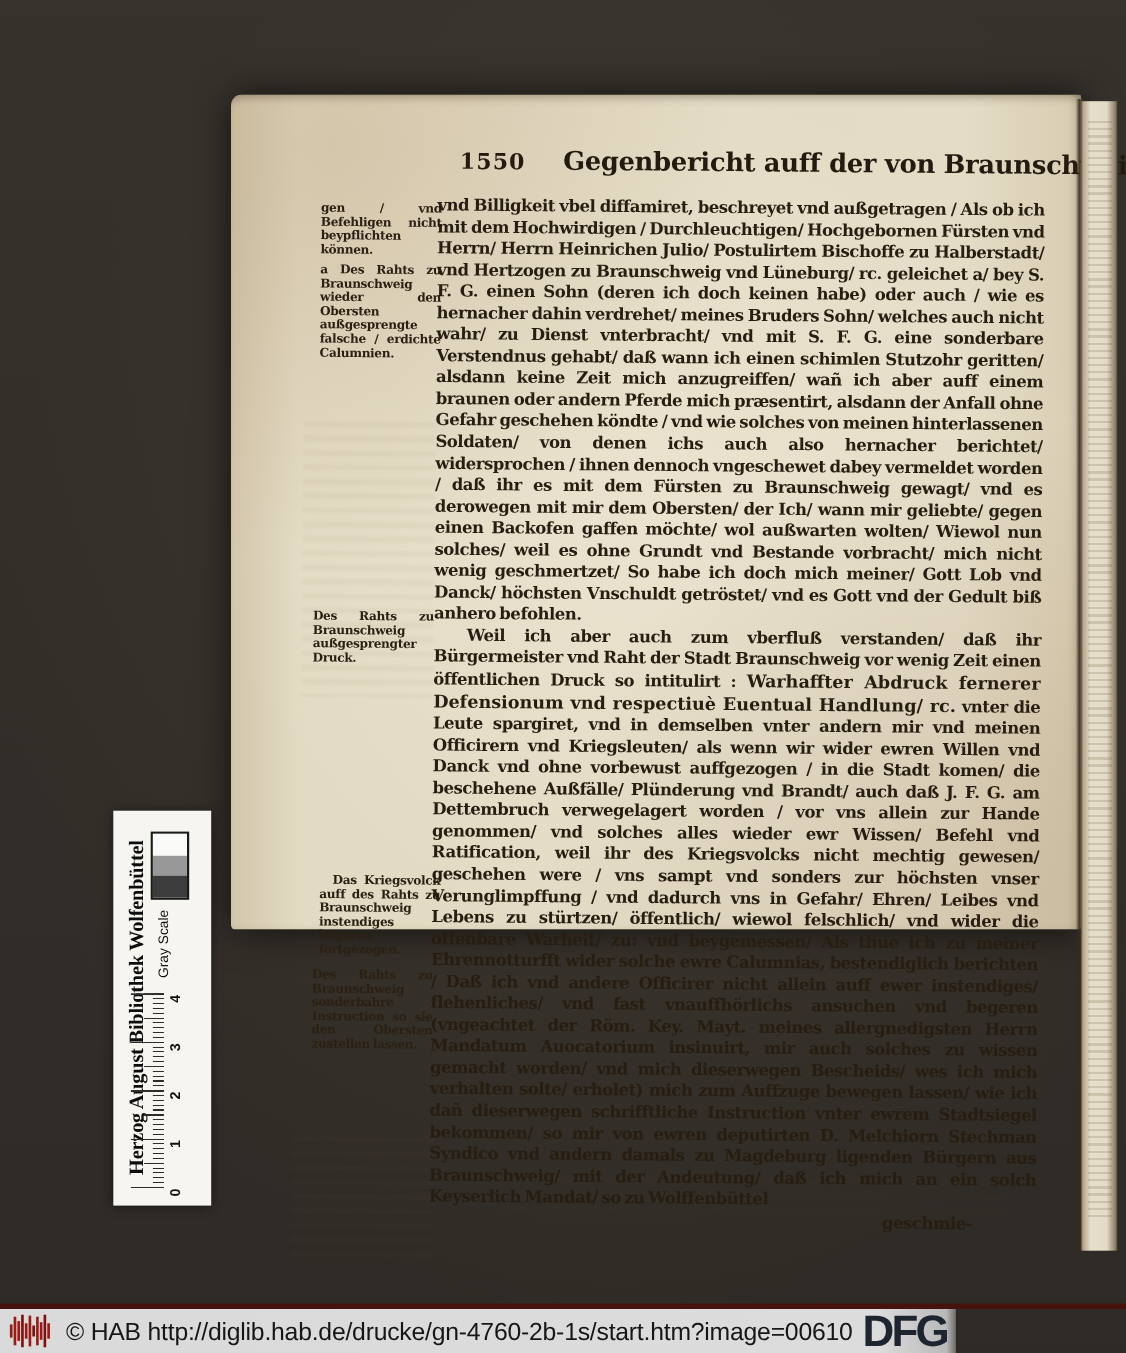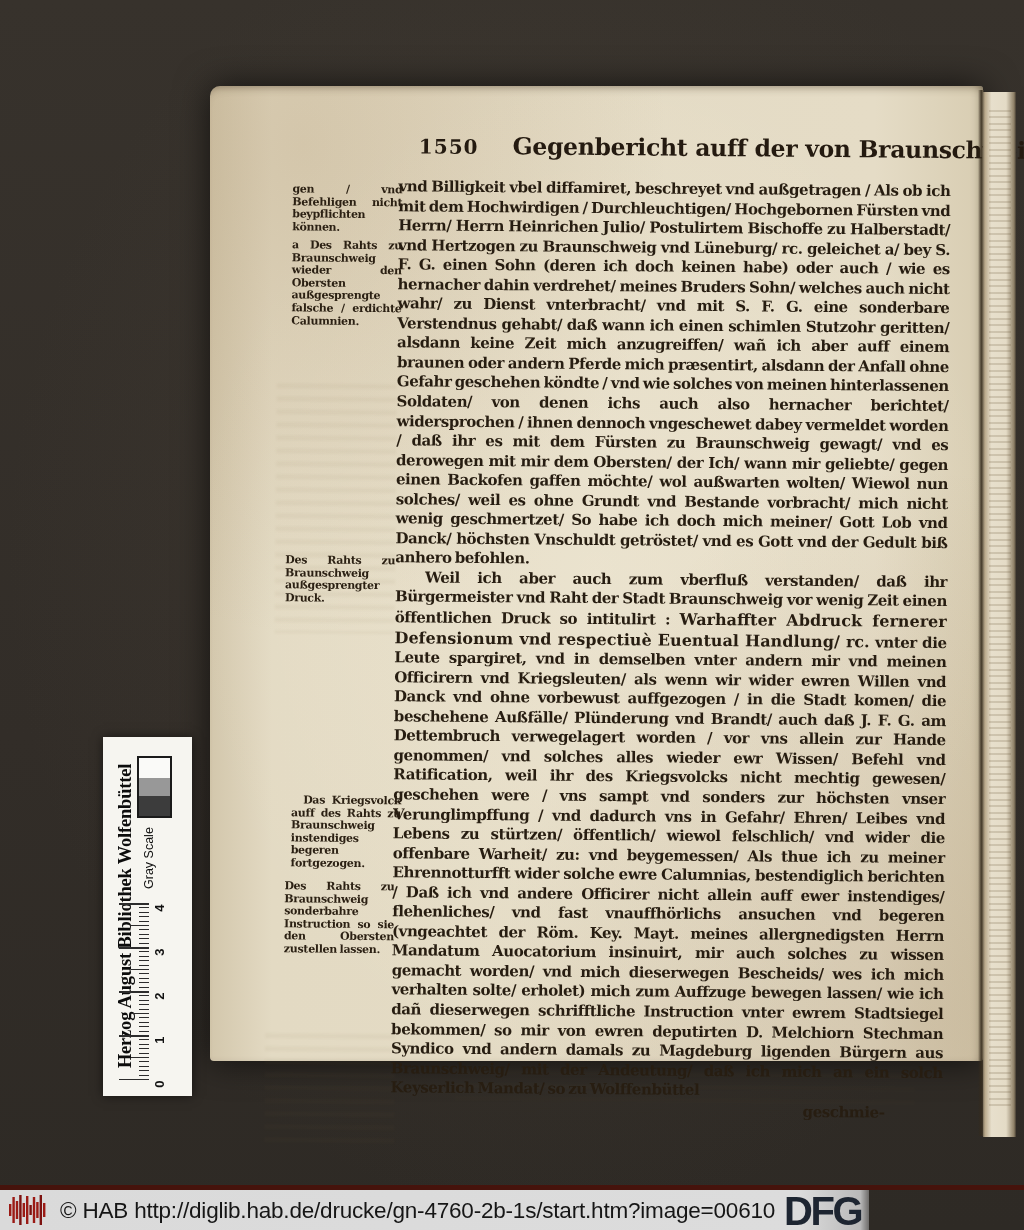--- a/index.html
+++ b/index.html
@@ -10,21 +10,21 @@
   }
   .backdrop{
     position:absolute;inset:0;
     background:
       radial-gradient(ellipse at 55% 45%, rgba(90,80,66,.25), transparent 70%),
       linear-gradient(180deg,#37322c 0%, #322d28 60%, #2e2a25 100%);
   }
 
   
   .book-page{
-    position:absolute;left:210px;top:86px;width:773px;height:975px;
+    position:absolute;left:210px;top:86px;width:773px;height:759px;
     background:
       radial-gradient(ellipse at 12% 6%, rgba(150,118,74,.20), transparent 38%),
       radial-gradient(ellipse at 92% 96%, rgba(128,96,58,.18), transparent 42%),
       radial-gradient(ellipse at 50% 50%, rgba(255,250,235,.25), transparent 75%),
       linear-gradient(90deg,#d3c7ac 0%, #e3dac3 8%, #e5dcc6 86%, #d8cdb2 100%);
     border-radius:10px 3px 3px 4px;
     box-shadow:0 0 34px rgba(0,0,0,.65), inset -8px 0 10px -6px rgba(70,56,36,.55), inset 0 8px 10px -7px rgba(70,56,36,.45);
     color:#241a10;
   }
   .page-inner{position:absolute;inset:0;transform:rotate(.5deg);transform-origin:50% 40%;}

